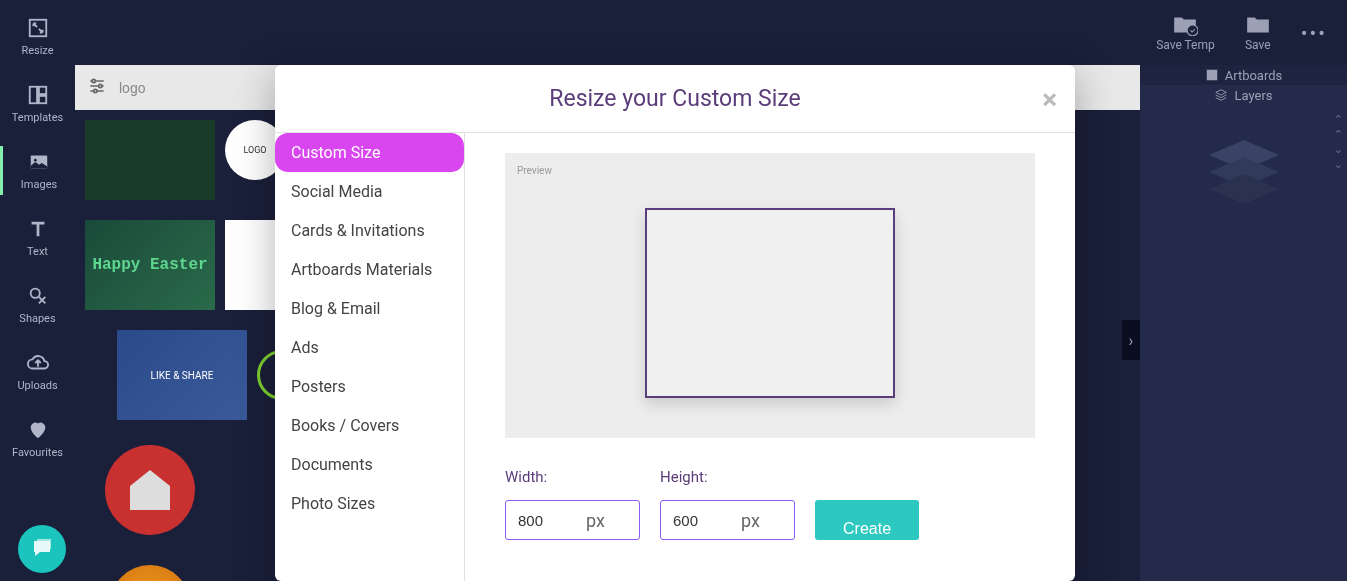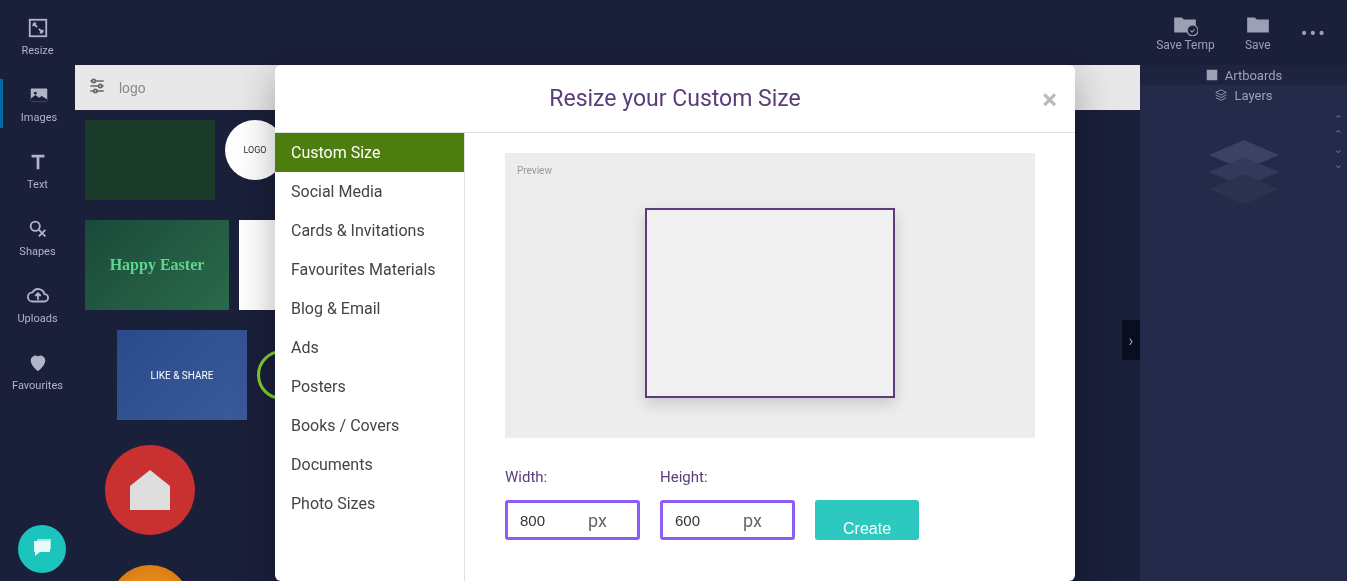--- a/index.html
+++ b/index.html
@@ -31,21 +31,21 @@
       flex-direction: column;
       align-items: center;
       color: #b0b5c9;
       font-size: 11px;
       cursor: pointer;
       gap: 4px;
       width: 100%;
       padding: 4px 0;
     }
     .sidebar-item.active {
-      border-left: 3px solid #0369a1;
+      border-left: 3px solid #86efac;
       justify-content: space-between;
     }
     .sidebar-icon {
       width: 24px;
       height: 24px;
       display: flex;
       align-items: center;
       justify-content: center;
     }
     
@@ -262,22 +262,23 @@
     .modal-sidebar::-webkit-scrollbar { width: 14px; }
     .modal-sidebar::-webkit-scrollbar-track { background: #f0f0f0; }
     .modal-sidebar::-webkit-scrollbar-thumb { background: #bbb; border-radius: 2px; }
     .size-category {
       padding: 10px 16px;
       color: #444;
       font-size: 16px;
       cursor: pointer;
     }
     .size-category.active {
-      background: #4d7c0f;
+      background: #d946ef;
       color: white;
+      border-radius: 13px;
     }
     .modal-content {
       flex: 1;
       padding: 20px 40px;
       display: flex;
       flex-direction: column;
     }
     .preview-area {
       background: #ededed;
       height: 285px;
@@ -310,21 +311,21 @@
       flex-direction: column;
       gap: 14px;
     }
     .size-label {
       color: #5a3d7a;
       font-size: 15px;
     }
     .size-input-wrap {
       display: flex;
       align-items: center;
-      border: 3px solid #8b5cf6;
+      border: 1px solid #8b5cf6;
       border-radius: 3px;
       width: 135px;
       height: 40px;
     }
     .size-input {
       border: none;
       padding: 0 12px;
       font-size: 15px;
       width: 80px;
       outline: none;
@@ -366,20 +367,30 @@
 
 <div class="left-sidebar">
   <div class="sidebar-item">
     <div class="sidebar-icon">
       <svg width="22" height="22" viewBox="0 0 24 24" fill="none" stroke="#b0b5c9" stroke-width="2">
           <rect x="3" y="3" width="18" height="18"></rect>
           <path d="M7 7l4 4M17 17l-4-4M7 7v3M7 7h3M17 17v-3M17 17h-3"></path>
         </svg>
     </div>
     <span>Resize</span>
+  </div>
+  <div class="sidebar-item">
+    <div class="sidebar-icon">
+      <svg width="22" height="22" viewBox="0 0 24 24" fill="none" stroke="#b0b5c9" stroke-width="2">
+          <rect x="3" y="3" width="8" height="18"></rect>
+          <rect x="13" y="3" width="8" height="8"></rect>
+          <rect x="13" y="13" width="8" height="8"></rect>
+        </svg>
+    </div>
+    <span>Templates</span>
   </div>
   <div class="sidebar-item active">
     <div class="sidebar-icon">
       <svg width="22" height="22" viewBox="0 0 24 24" fill="#b0b5c9">
           <rect x="3" y="5" width="18" height="14" rx="1"></rect>
           <circle cx="8" cy="10" r="1.5" fill="#1a1f3a"></circle>
           <path d="M3 16l5-4 4 3 3-2 6 4v2H3z" fill="#1a1f3a"></path>
         </svg>
     </div>
     <span>Images</span>
@@ -447,21 +458,21 @@
         <circle cx="10" cy="18" r="2" fill="#e8e8e8"></circle>
       </svg>
   </span>
   <input class="search-input" type="text" value="logo" style="">
 </div>
 
 <div class="template-grid">
   <div style="width:130px;height:80px;background:#1a3a2a;display:flex;align-items:center;justify-content:center;"></div>
   <div style="width:60px;height:60px;background:#fff;border-radius:50%;display:flex;align-items:center;justify-content:center;color:#333;font-size:9px;">LOGO</div>
   <div style="width:100%;height:0;"></div>
-  <div class="thumb-easter" style="width:144px;height:90px;">
+  <div class="thumb-easter" style="width:130px;height:90px;font-family:Liberation Mono, monospace;">
       <span>Happy Easter</span>
     </div>
   <div style="width:50px;height:90px;background:#fff;"></div>
   <div style="width:100%;height:0;"></div>
   <div class="thumb-like" style="width:130px;height:90px;margin-left:32px;">
       <span>LIKE &amp; SHARE</span>
     </div>
   <div style="width:60px;height:90px;">
       <div style="width:50px;height:50px;border:3px solid #7fd030;border-radius:50%;margin-top:20px;"></div>
     </div>
@@ -514,21 +525,21 @@
 <div class="modal-overlay">
   <div class="modal-header">
     <div class="modal-title">Resize your Custom Size</div>
     <div class="modal-close">×</div>
   </div>
   <div class="modal-body">
     <div class="modal-sidebar">
       <div class="size-category active">Custom Size</div>
       <div class="size-category">Social Media</div>
       <div class="size-category">Cards &amp; Invitations</div>
-      <div class="size-category">Favourites Materials</div>
+      <div class="size-category">Artboards Materials</div>
       <div class="size-category">Blog &amp; Email</div>
       <div class="size-category">Ads</div>
       <div class="size-category">Posters</div>
       <div class="size-category">Books / Covers</div>
       <div class="size-category">Documents</div>
       <div class="size-category">Photo Sizes</div>
     </div>
     <div class="modal-content">
       <div class="preview-area">
         <div class="preview-label">Preview</div>

